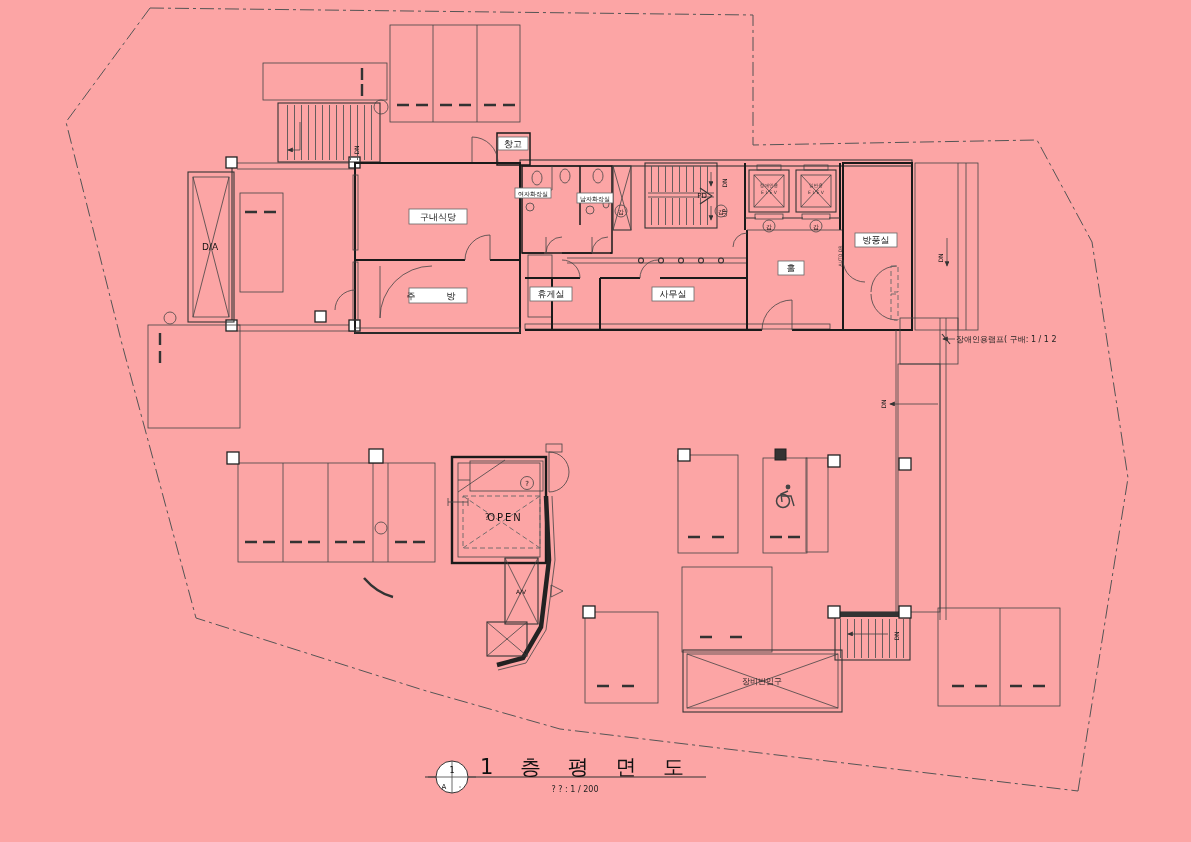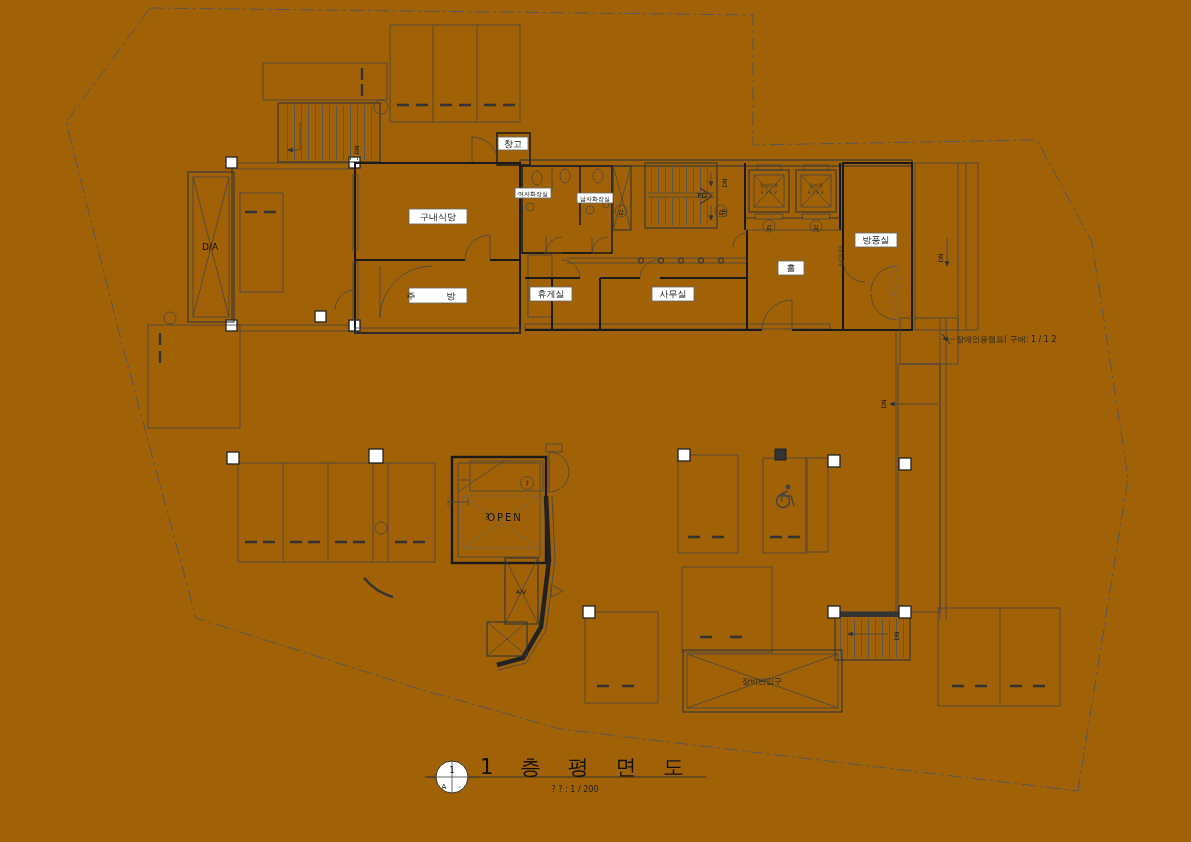--- a/index.html
+++ b/index.html
@@ -1,16 +1,16 @@
 <!DOCTYPE html>
 <html><head>
 <meta charset="utf-8">
 <style>
   html,body{margin:0;padding:0;background:#fff;}
-  .canvas{position:relative;width:1191px;height:842px;background:#a16207;overflow:hidden;
+  .canvas{position:relative;width:1191px;height:842px;background:#fca5a5;overflow:hidden;
           font-family:"DejaVu Sans",sans-serif;}
   svg{position:absolute;left:0;top:0;}
   svg text{fill:#111;font-family:"DejaVu Sans",sans-serif;}
   .wall{stroke:#1a1a1a;stroke-width:2;fill:none}
   .wallm{stroke:#1a1a1a;stroke-width:1.5;fill:none}
   .med{stroke:#333;stroke-width:1.1;fill:none}
   .thin{stroke:#444;stroke-width:0.8;fill:none}
   .dashdot{stroke:#555;stroke-width:1;fill:none;stroke-dasharray:14 4 3 4}
   .dash{stroke:#666;stroke-width:0.9;fill:none;stroke-dasharray:5 3}
   .col{fill:#fff;stroke:#222;stroke-width:1.3}

